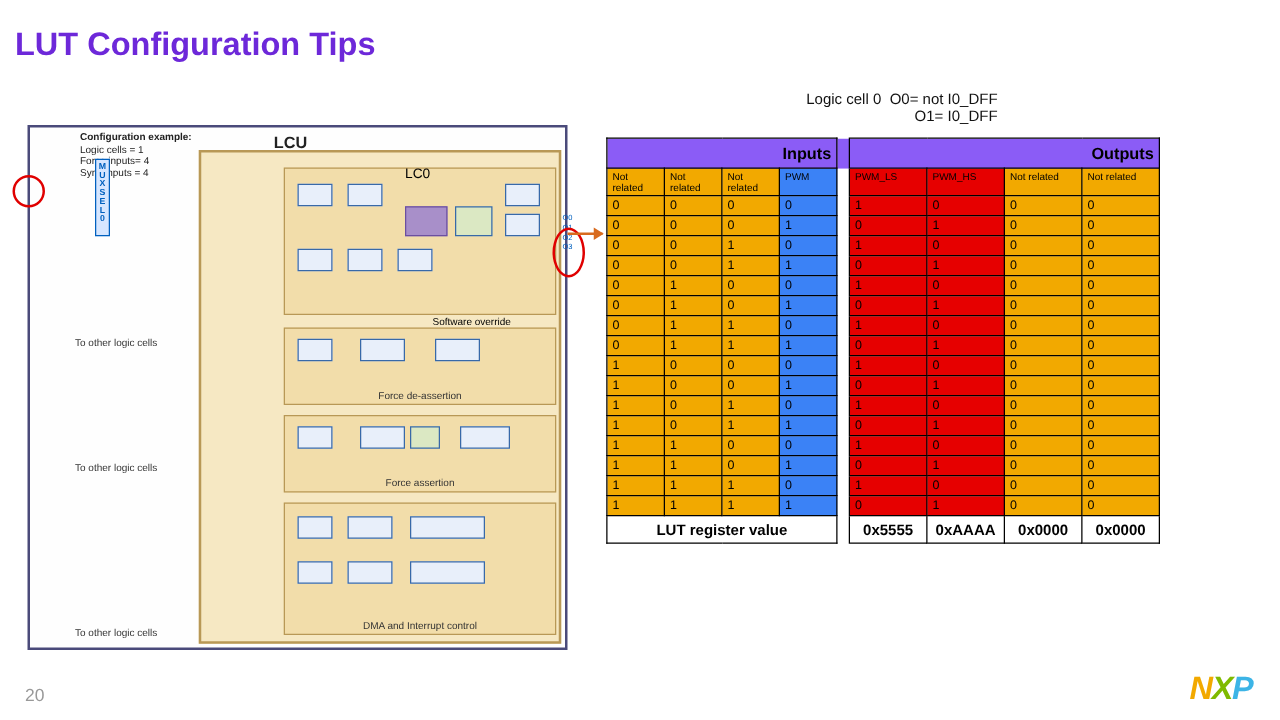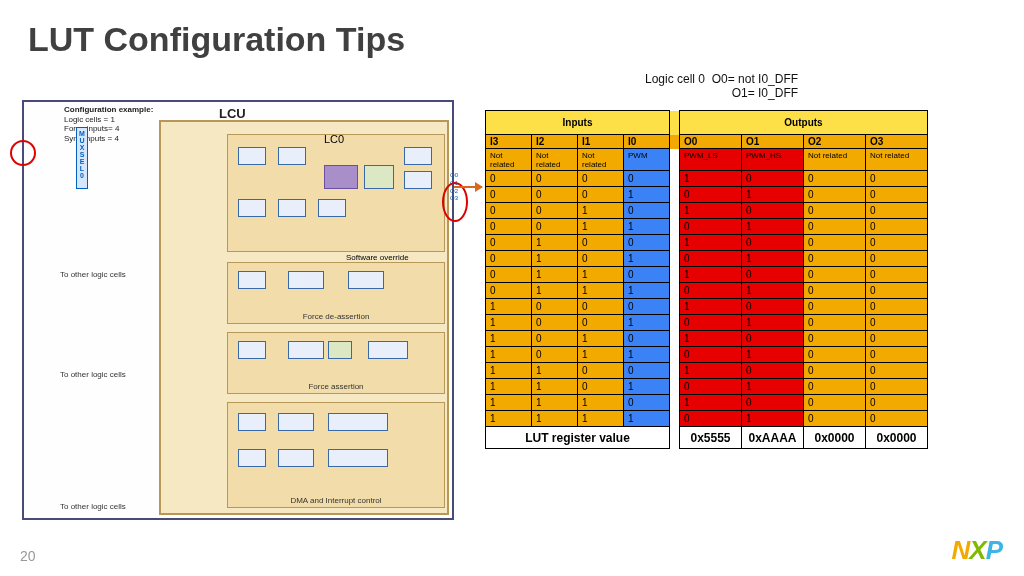--- a/index.html
+++ b/index.html
@@ -7,25 +7,25 @@
     margin: 0;
     width: 1024px;
     height: 576px;
     background: #fff;
     font-family: Arial, Helvetica, sans-serif;
     position: relative;
     overflow: hidden;
   }
   .slide-title {
     position: absolute;
-    left: 28px;
+    left: 12px;
     top: 20px;
-    font-size: 34px;
+    font-size: 26px;
     font-weight: 700;
-    color: #404040;
+    color: #6d28d9;
   }
   .page-num {
     position: absolute;
     left: 20px;
     bottom: 12px;
     color: #999;
     font-size: 14px;
     text-align: right;
   }
   .logo {
@@ -172,24 +172,24 @@
     border-collapse: collapse;
     font-size: 10px;
   }
   .tt th, .tt td {
     border: 1px solid #000;
     text-align: left;
     padding: 0 4px;
     height: 16px;
   }
   .tt .grp th {
-    background: #fde047;
-    font-size: 10px;
+    background: #8b5cf6;
+    font-size: 13px;
     font-weight: 700;
-    text-align: center;
+    text-align: right;
     height: 24px;
   }
   .tt .hdr th { background: #f2a900; font-weight:700; height:14px; font-size:10px;}
   .tt .sub td { font-size: 8px; height: 22px; vertical-align: top; padding-top:2px;}
   .col-i  { width: 46px; background: #f2a900; text-align: right; padding-right:6px;}
   .col-i0 { width: 46px; background: #3b82f6; text-align: right; padding-right:6px;}
   .col-o  { width: 62px; background: #f2a900; padding-left:6px;}
   .col-or { width: 62px; background: #e60000; color:#000; padding-left:6px;}
   .gap-col { width: 10px; background:#fff; border-top:none !important; border-bottom:none !important;}
   .tt .ftr td {
@@ -269,31 +269,20 @@
 </div>
 <div class="arrow-to-table"></div>
 
 <table class="tt">
   <tbody>
       <tr class="grp">
     <th colspan="4">Inputs</th>
     <th class="gap-col"></th>
     <th colspan="4">Outputs</th>
   </tr>
-  <tr class="hdr">
-    <th class="col-i">I3</th>
-    <th class="col-i">I2</th>
-    <th class="col-i">I1</th>
-    <th class="col-i0">I0</th>
-    <th class="gap-col"></th>
-    <th class="col-or">O0</th>
-    <th class="col-or">O1</th>
-    <th class="col-o">O2</th>
-    <th class="col-o">O3</th>
-  </tr>
   <tr class="sub">
     <td class="col-i" style="text-align:left">Not related</td>
     <td class="col-i" style="text-align:left">Not related</td>
     <td class="col-i" style="text-align:left">Not related</td>
     <td class="col-i0" style="text-align:left">PWM</td>
     <td class="gap-col"></td>
     <td class="col-or">PWM_LS</td>
     <td class="col-or">PWM_HS</td>
     <td class="col-o">Not related</td>
     <td class="col-o">Not related</td>

